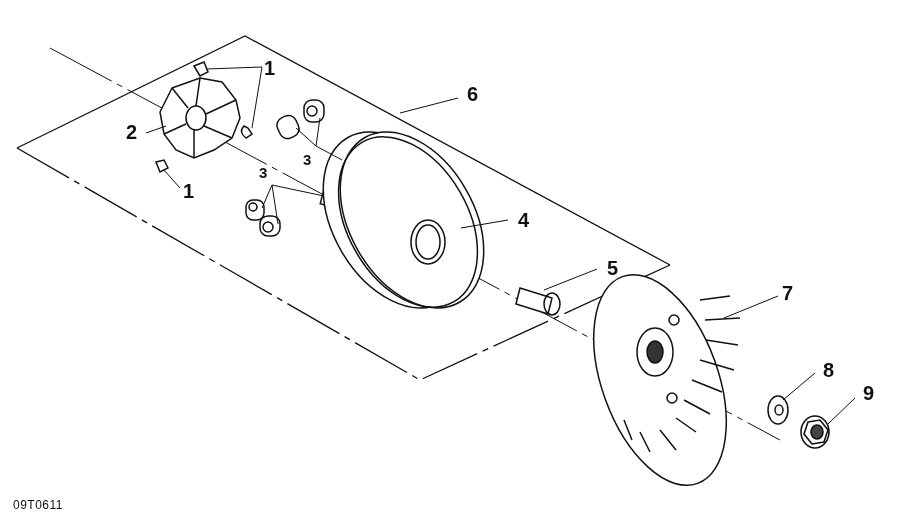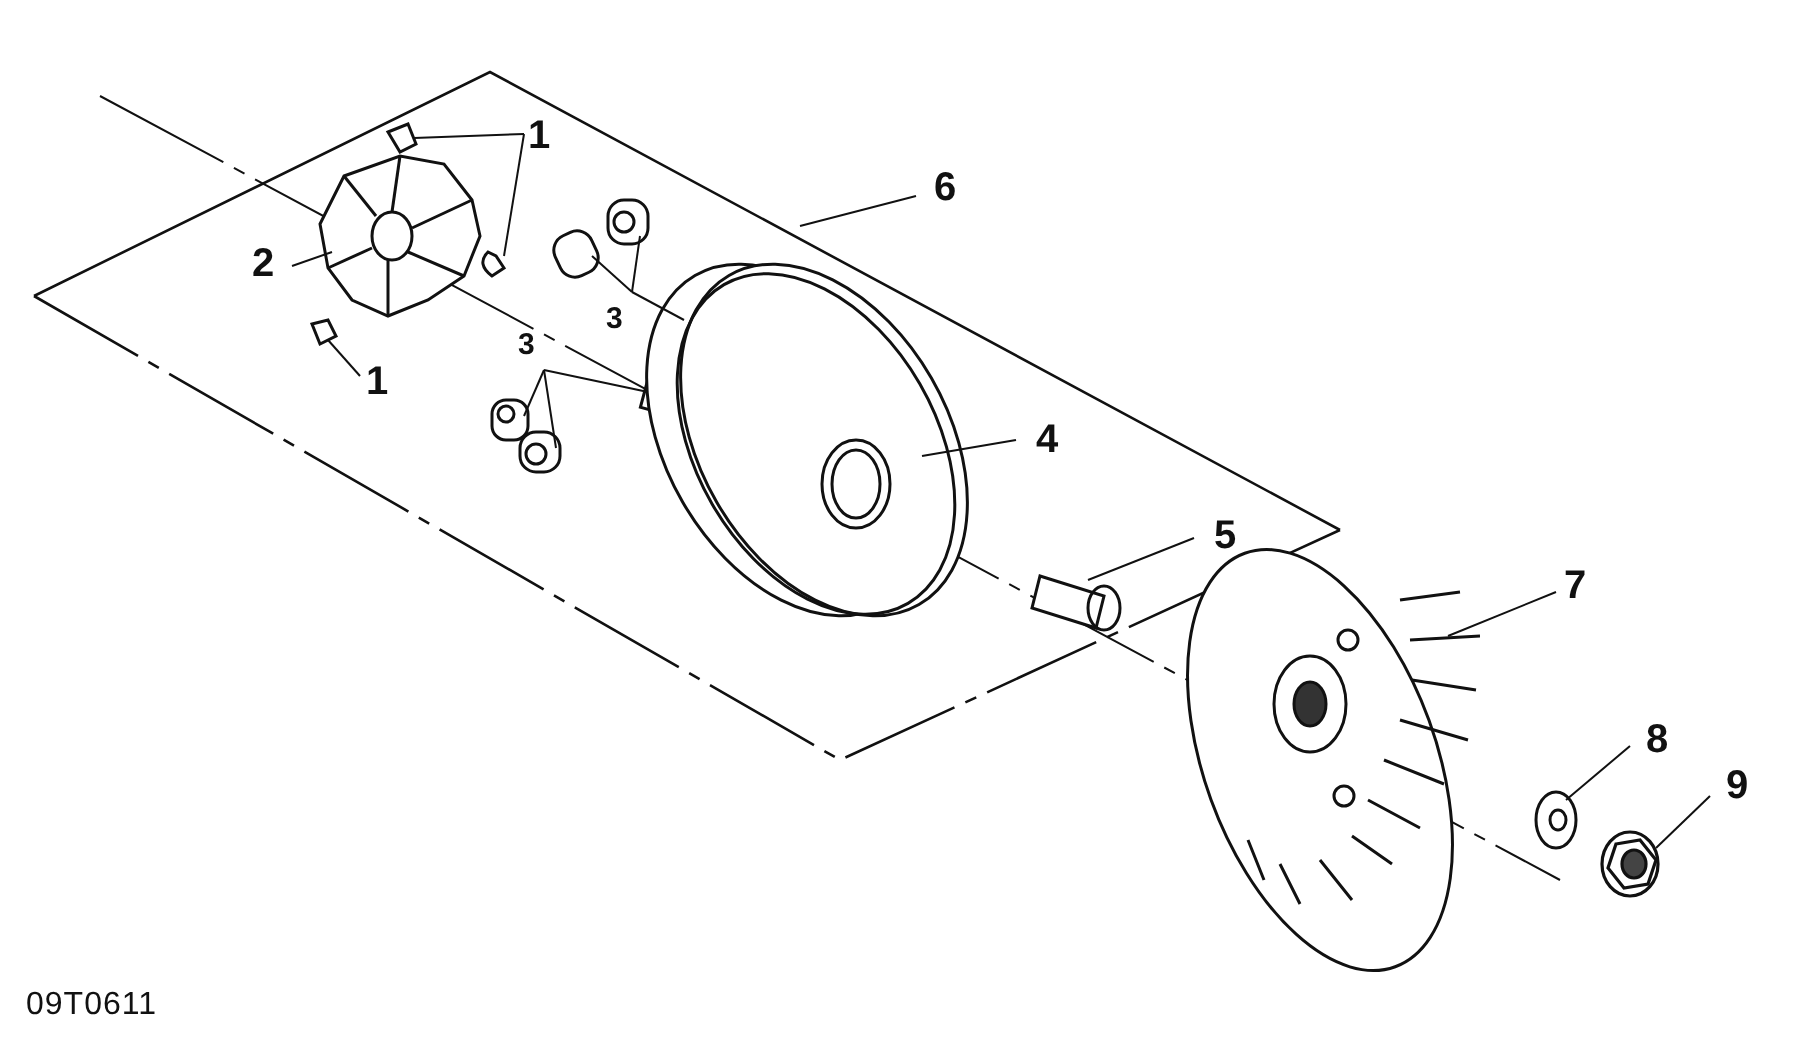--- a/index.html
+++ b/index.html
@@ -1,20 +1,20 @@
 <!DOCTYPE html>
 <html><head>
   <meta charset="utf-8">
   <style>
     html, body { margin: 0; padding: 0; background: #ffffff; }
     .canvas { position: relative; width: 900px; height: 524px; background: #ffffff; overflow: hidden; }
     svg { position: absolute; left: 0; top: 0; }
     .callout { position: absolute; font-family: "Liberation Sans", sans-serif; font-weight: bold; font-size: 20px; color: #111111; line-height: 1; }
     .callout.small { font-size: 15px; }
-    .figure-id { position: absolute; left: 13px; bottom: 12px; font-family: "Liberation Sans", sans-serif; font-size: 16px; color: #111111; letter-spacing: 0.5px; }
+    .figure-id { position: absolute; left: 13px; bottom: 12px; font-family: "Liberation Sans", sans-serif; font-size: 12px; color: #111111; letter-spacing: 0.5px; }
   </style>
 </head>
 <body>
 
 <div class="canvas">
   <svg width="900" height="524" viewBox="0 0 900 524" fill="none" stroke="#111" stroke-width="1.3">
 
     <g>
       <polyline points="17,148 245,36 670,265"></polyline>
       <polyline points="17,148 420,380 670,265" stroke-dasharray="60,6,6,6"></polyline>

